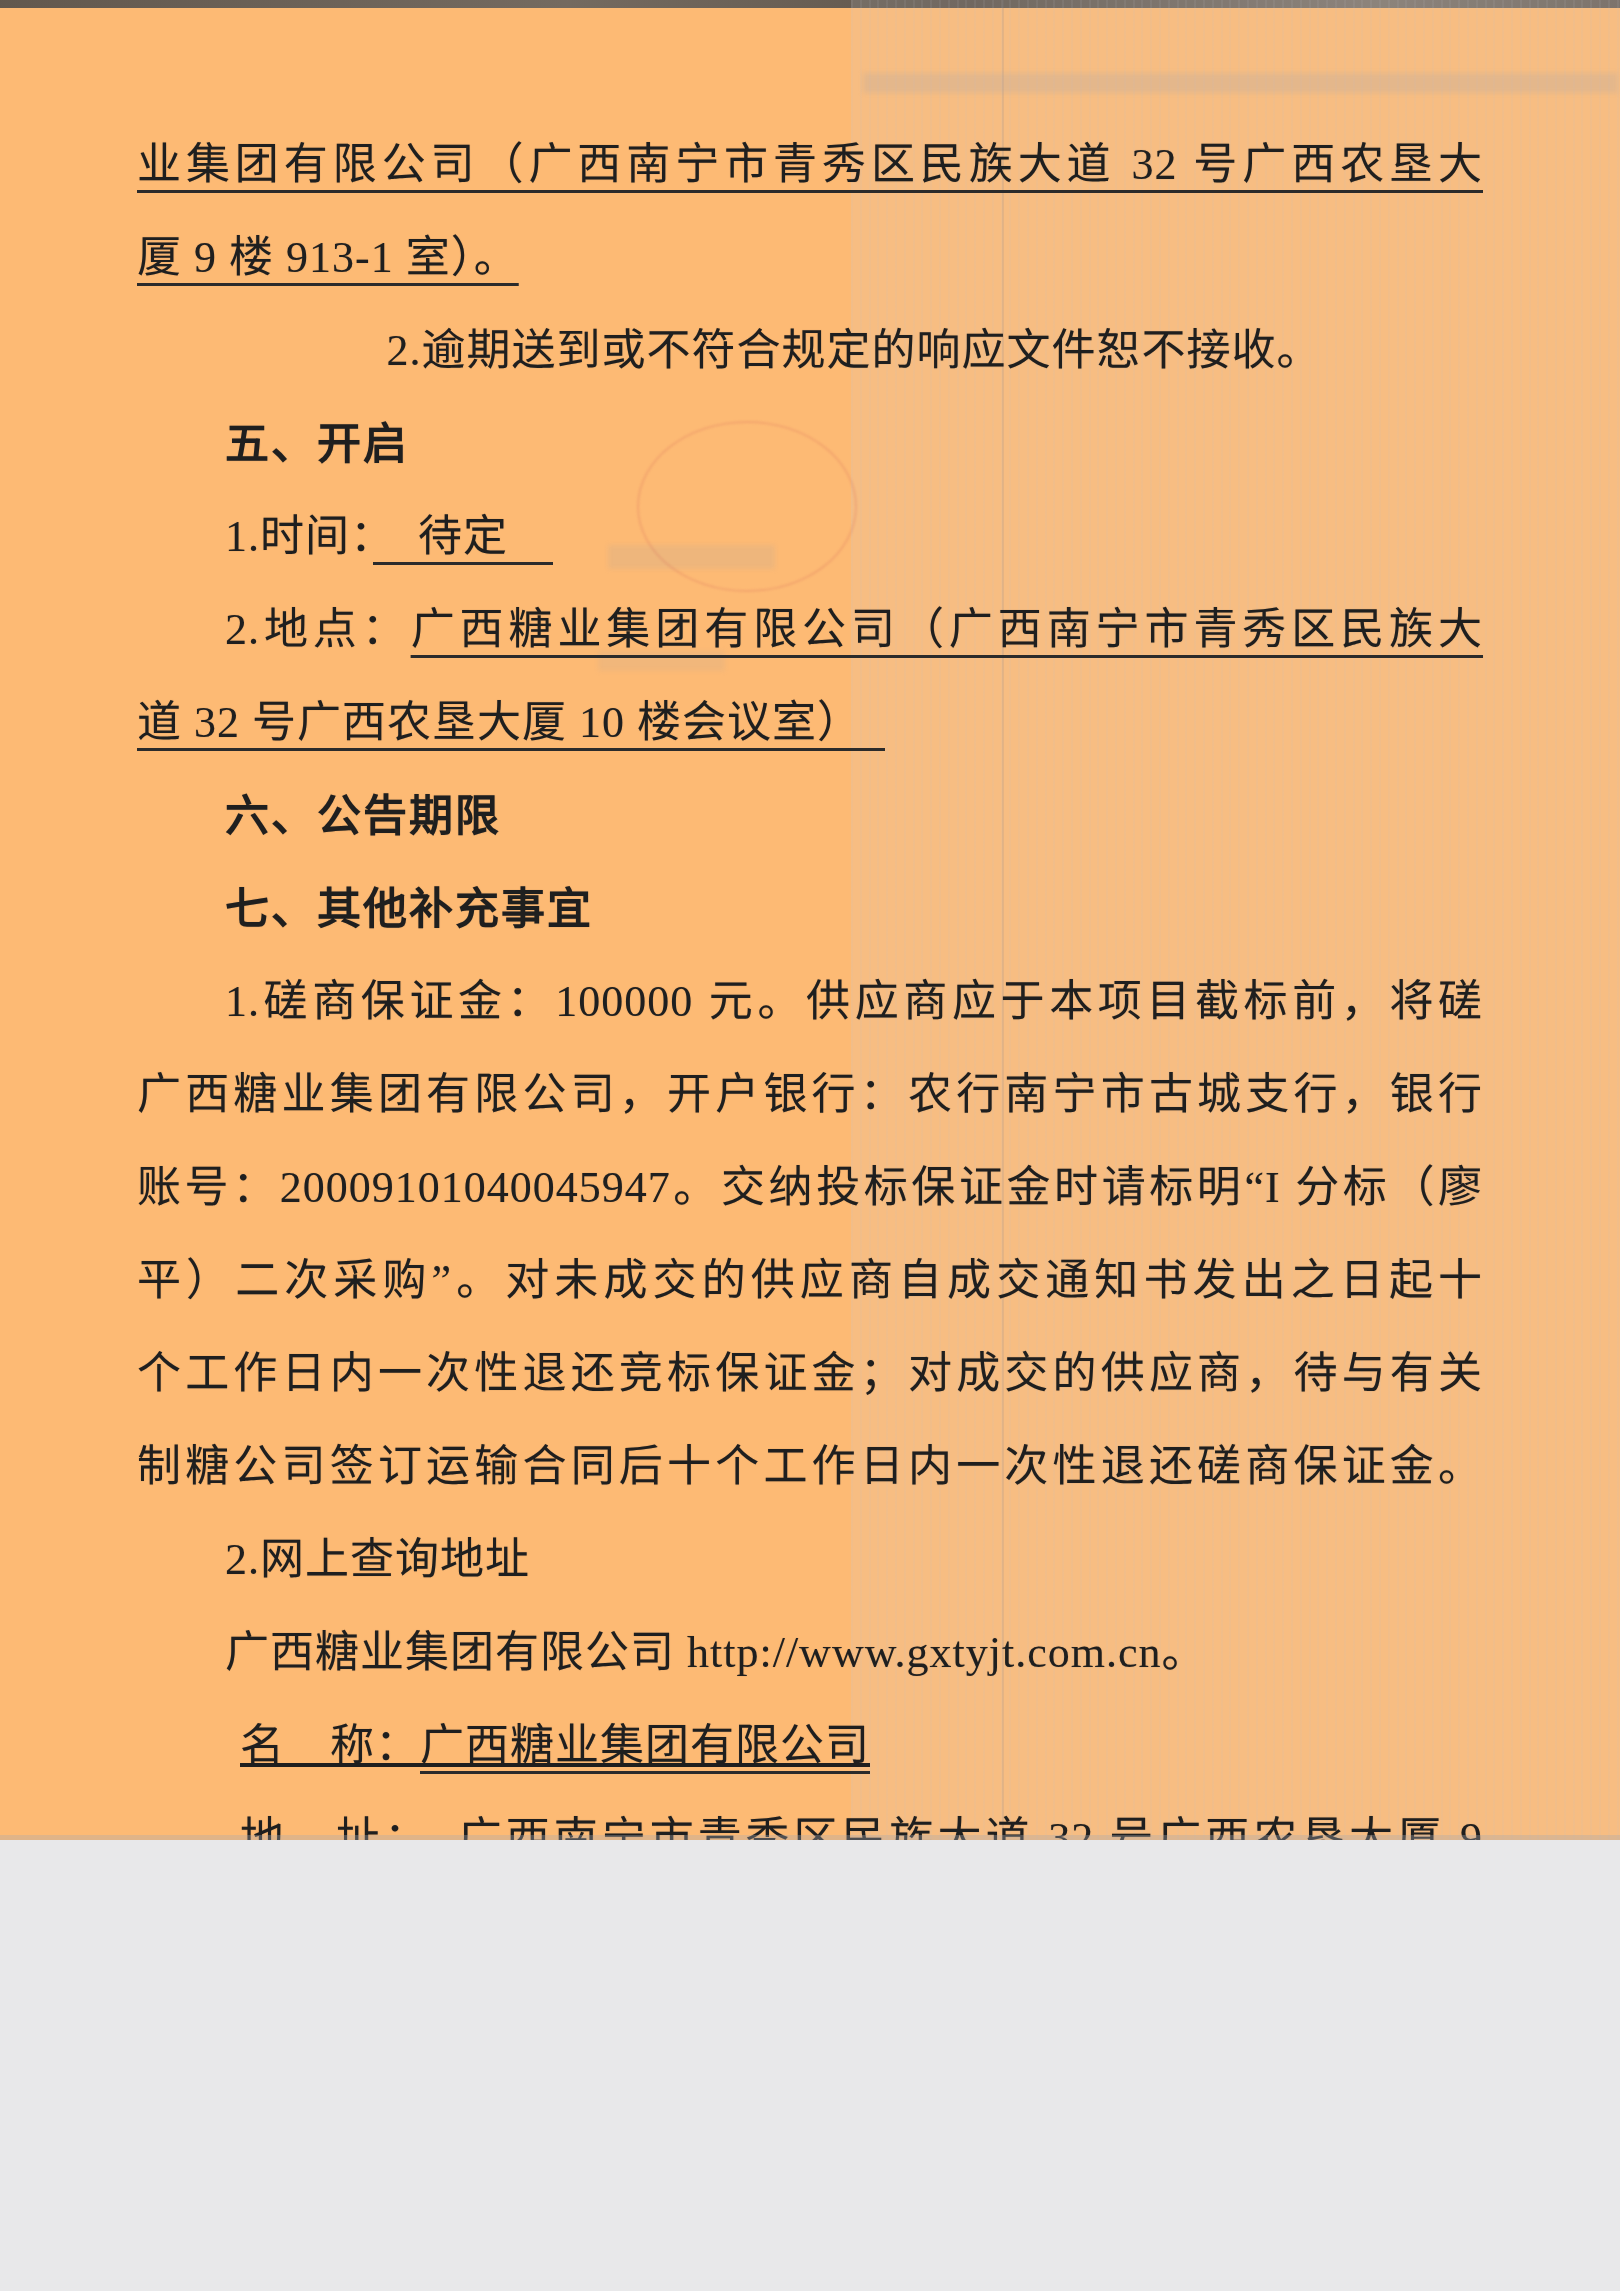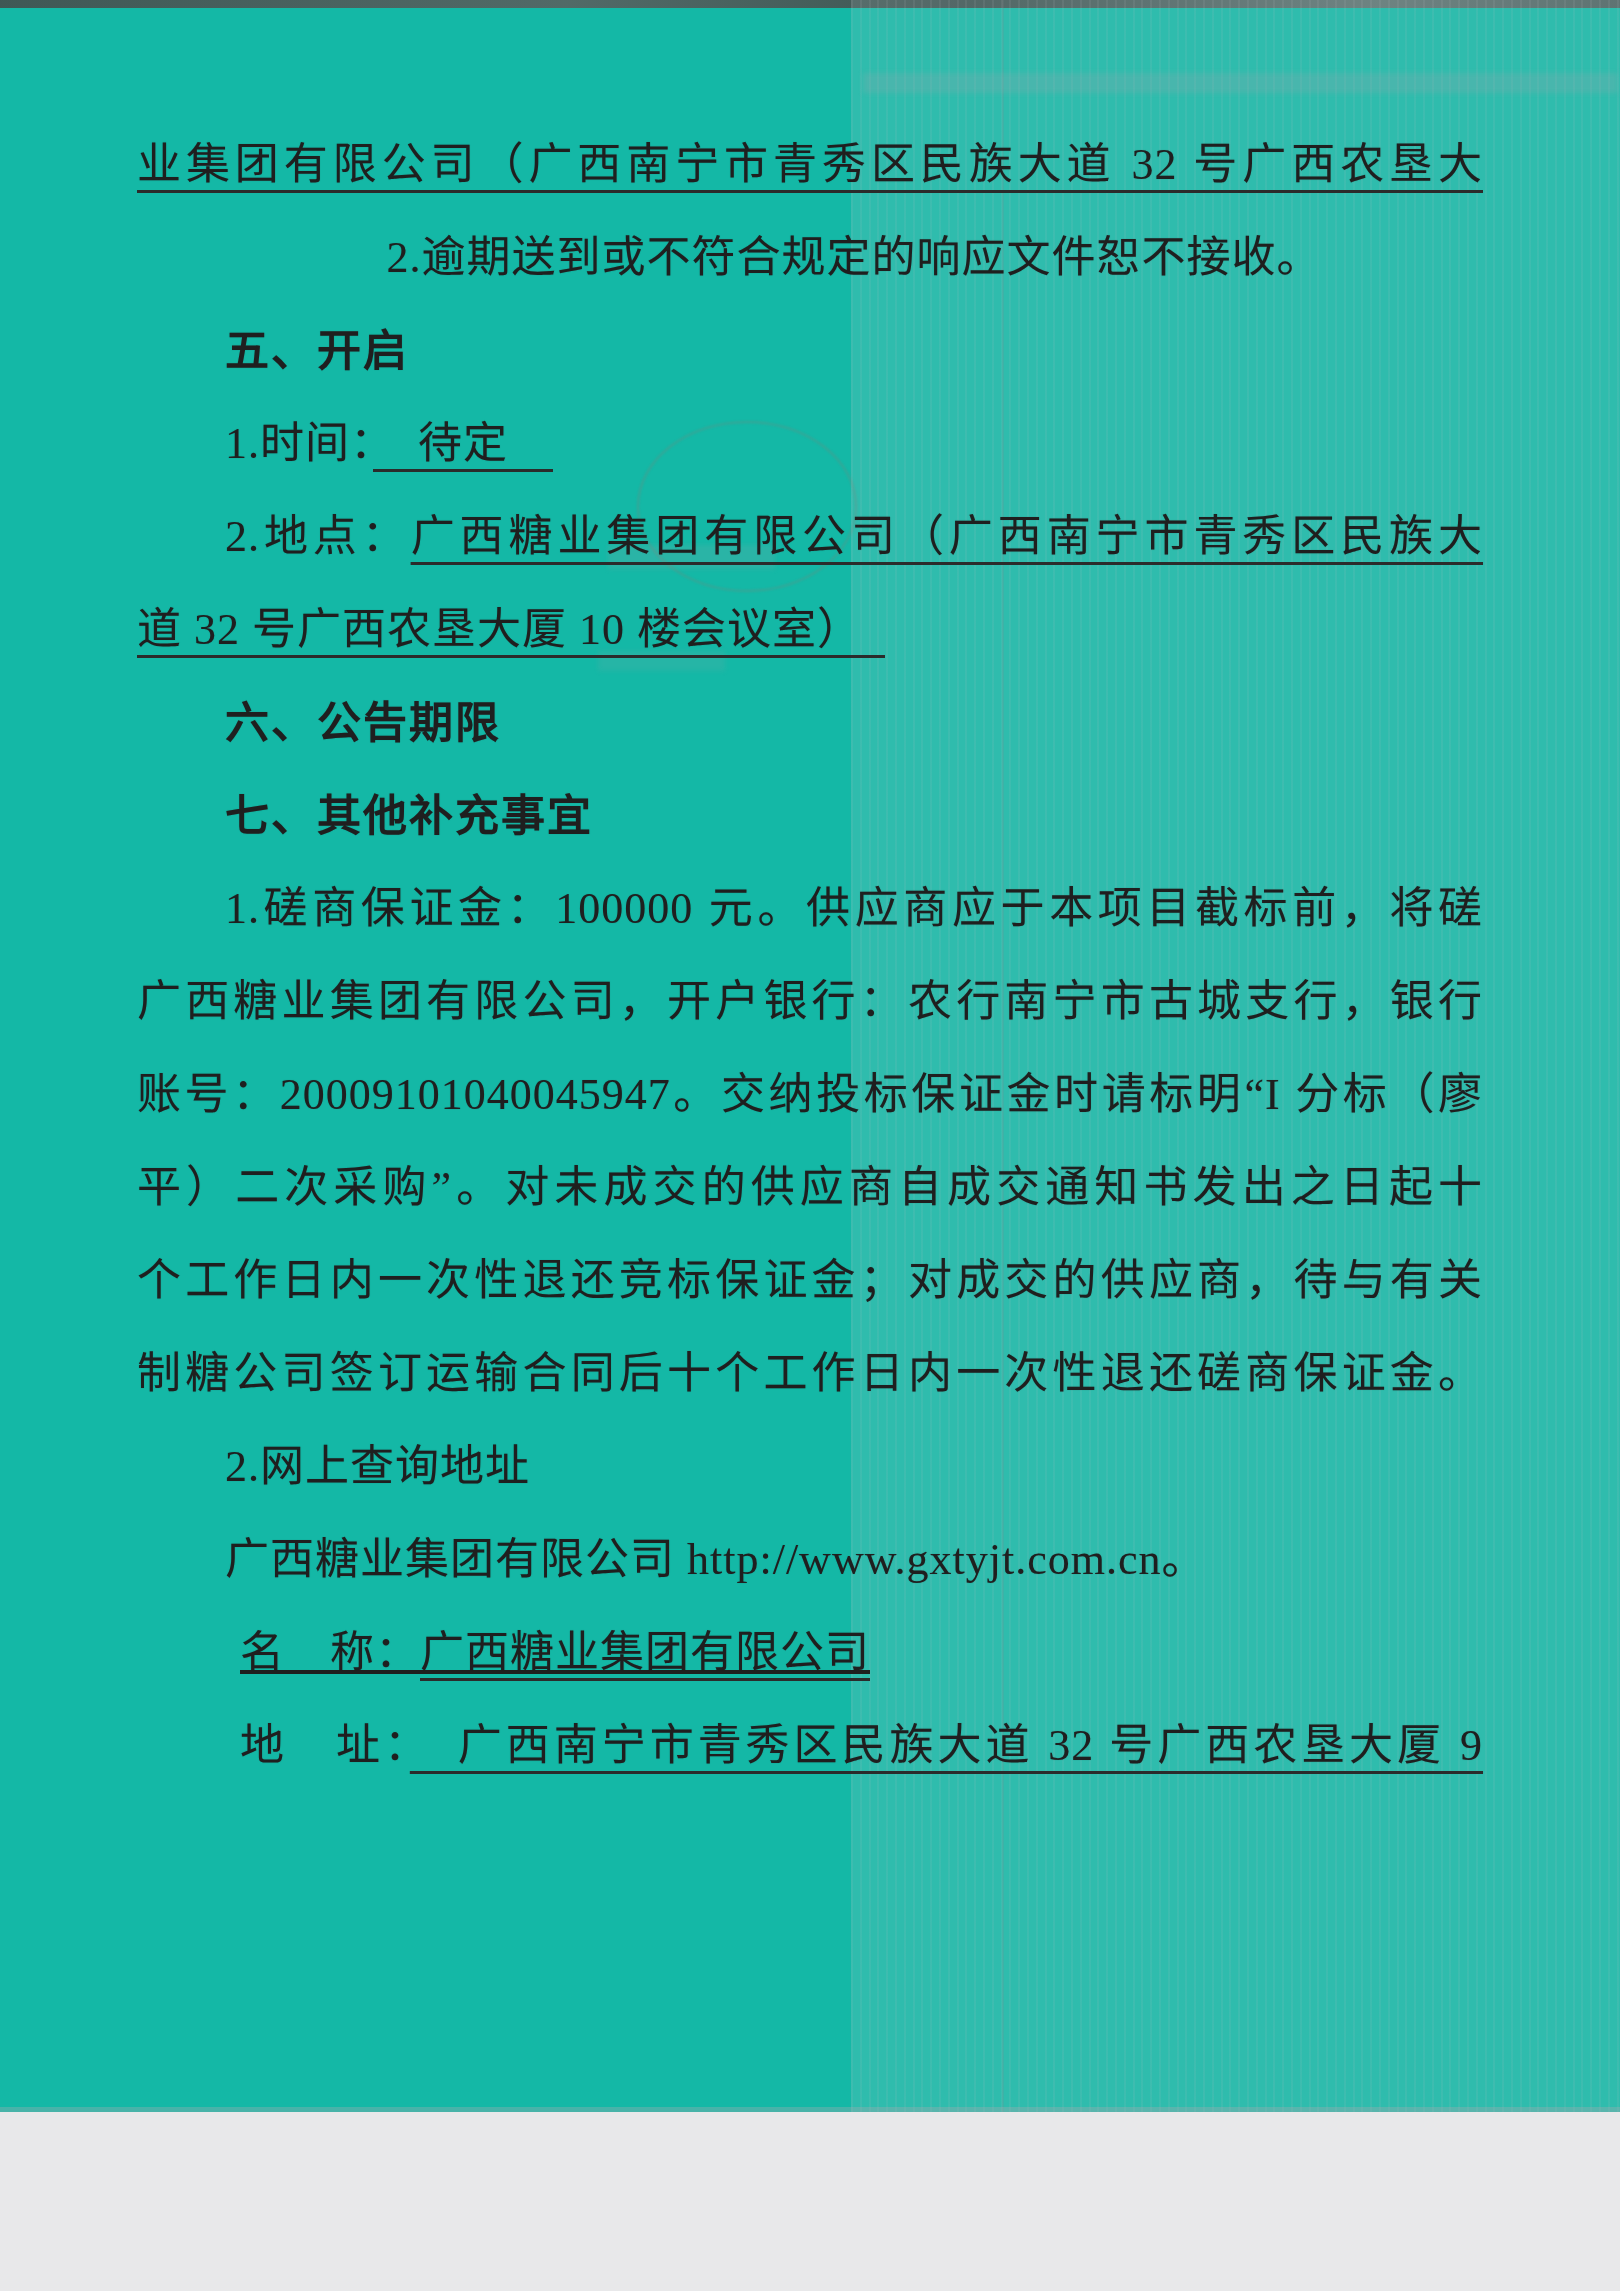--- a/index.html
+++ b/index.html
@@ -1,20 +1,20 @@
 <!DOCTYPE html>
 <html lang="zh-CN"><head>
 <meta charset="utf-8">
 <style>
   html,body{margin:0;padding:0;}
   body{background:#e8e8ea;}
   .page{
     position:relative;
-    width:1620px;height:2112px;
-    background:#14b8a6;
+    width:1620px;height:1840px;
+    background:#fdba74;
     overflow:hidden;
     font-family:"Liberation Serif","DejaVu Serif",serif;
     color:#1f1f1f;
   }
   
   .scan-edge-top{
     position:absolute;top:0;left:0;width:100%;height:7.8px;
     background:linear-gradient(to right,#474747,#5c5c5c 35%,#454545 60%,#6b6b6b 85%,#555);
     opacity:.85;
   }
@@ -86,20 +86,21 @@
 <div class="page">
   <div class="scan-edge-top"></div>
   <div class="scan-right-tint"></div>
   <div class="scan-crease"></div>
   <div class="scan-smear-1"></div>
   <div class="scan-smear-2"></div>
   <div class="scan-smear-3"></div>
   <div class="scan-stamp"></div>
   <div class="doc" id="doc">
       <div class="line justify" style="padding-left: 0px;"><span class="seg u">业集团有限公司（广西南宁市青秀区民族大道 32 号广西农垦大</span></div>
+      <div class="line" style="padding-left: 0px;"><span class="seg u">厦 9 楼 913-1 室）。</span></div>
       <div class="line" style="padding-left: 88px; text-align: center;"><span class="seg">2.逾期送到或不符合规定的响应文件恕不接收。</span></div>
       <div class="line heading" style="padding-left: 88px;"><span class="seg">五、开启</span></div>
       <div class="line" style="padding-left: 88px;"><span class="seg">1.时间：</span><span class="seg u">　待定　</span></div>
       <div class="line justify" style="padding-left: 88px;"><span class="seg">2.地点：</span><span class="seg u">广西糖业集团有限公司（广西南宁市青秀区民族大</span></div>
       <div class="line" style="padding-left: 0px;"><span class="seg u">道 32 号广西农垦大厦 10 楼会议室）　</span></div>
       <div class="line heading" style="padding-left: 88px;"><span class="seg">六、公告期限</span></div>
       <div class="line heading" style="padding-left: 88px;"><span class="seg">七、其他补充事宜</span></div>
       <div class="line justify" style="padding-left: 88px;"><span class="seg">1.磋商保证金：100000 元。供应商应于本项目截标前，将磋</span></div>
       <div class="line justify" style="padding-left: 0px;"><span class="seg">广西糖业集团有限公司，开户银行：农行南宁市古城支行，银行</span></div>
       <div class="line justify" style="padding-left: 0px;"><span class="seg">账号：20009101040045947。交纳投标保证金时请标明“I 分标（廖</span></div>

